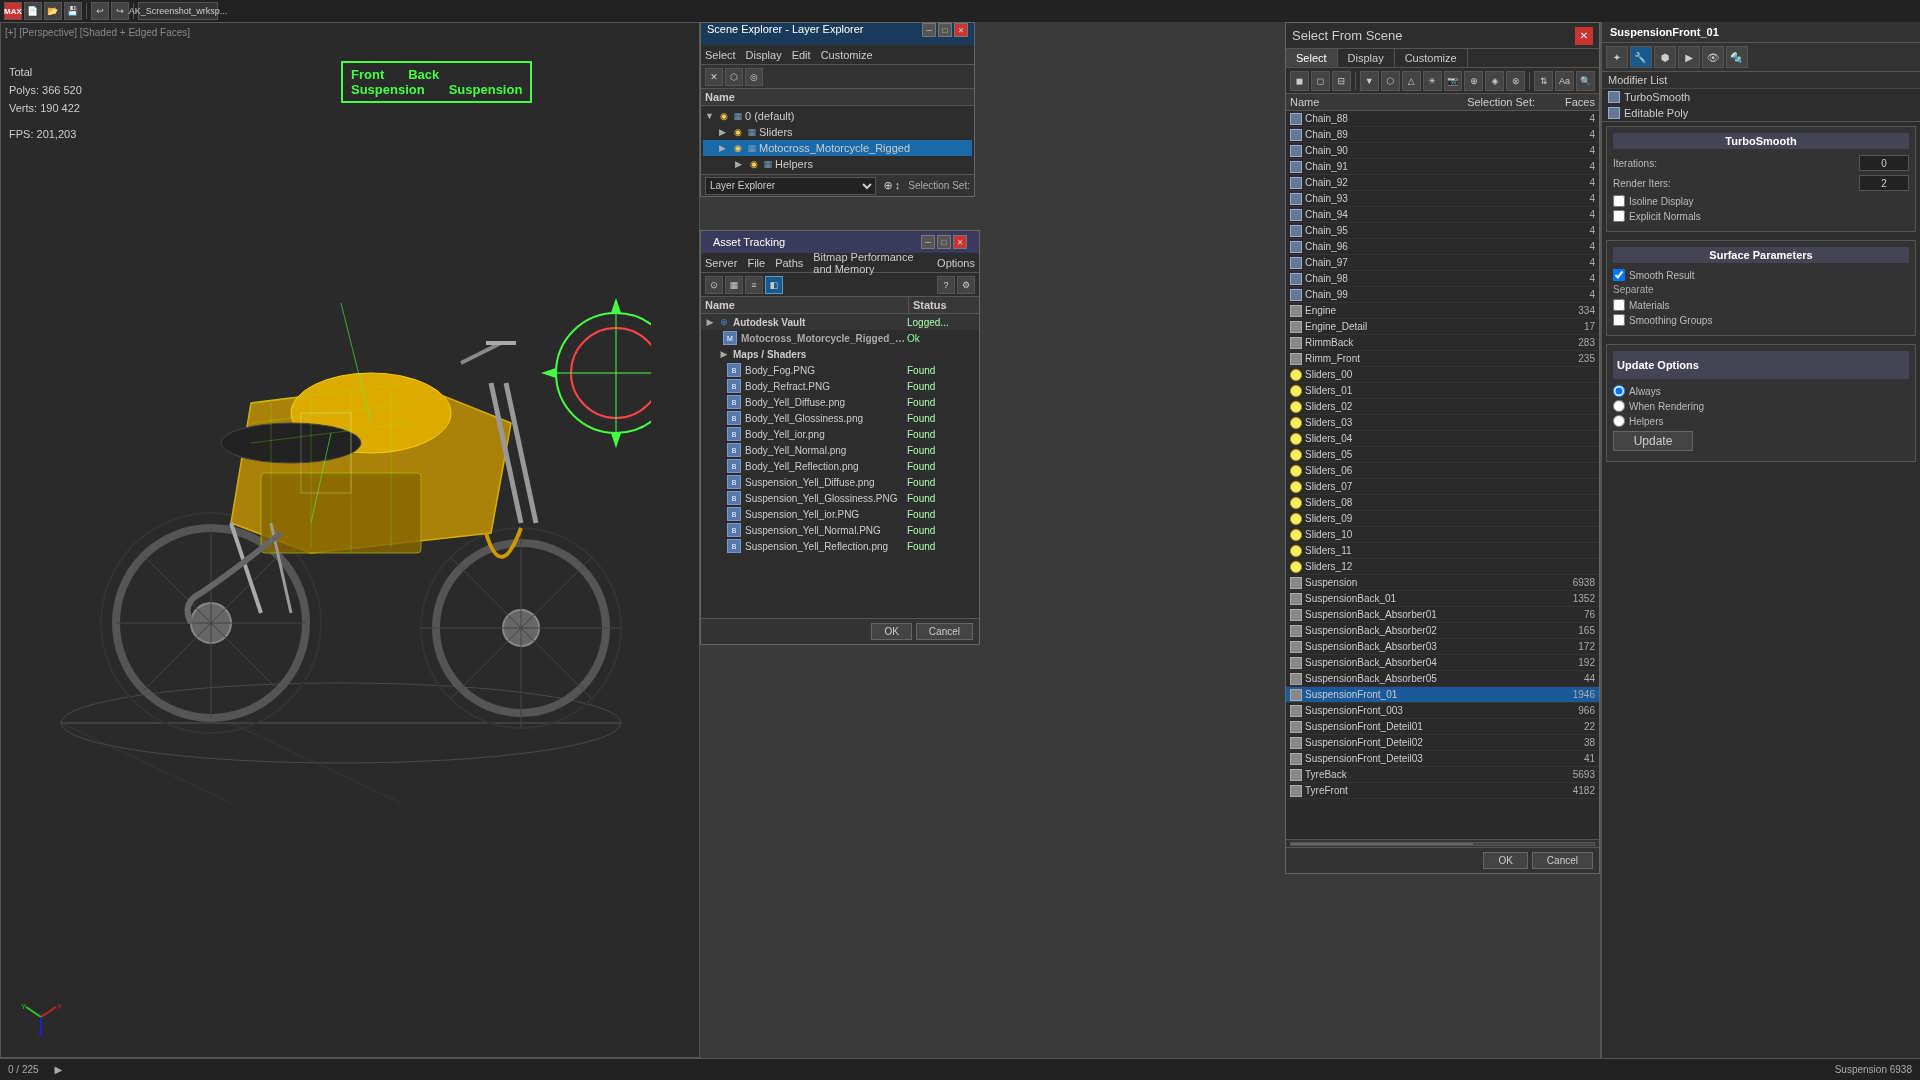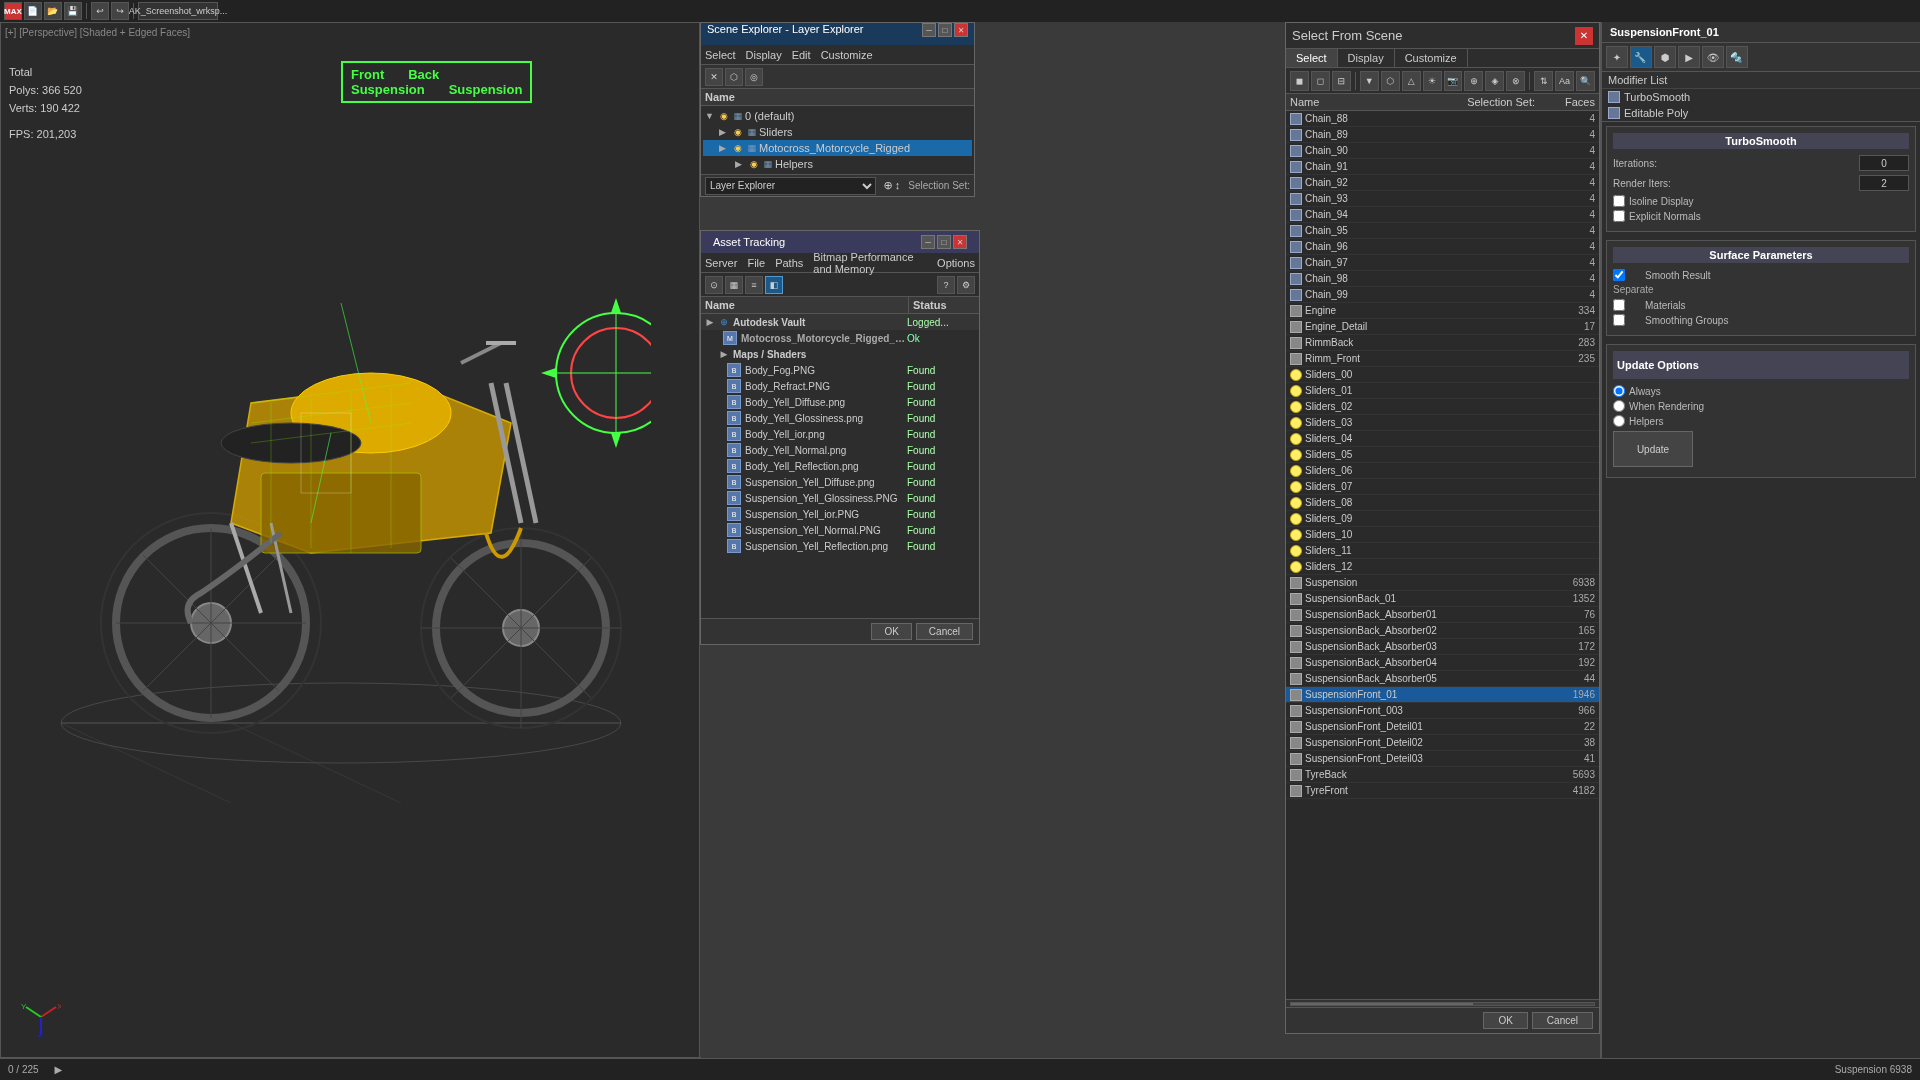--- a/index.html
+++ b/index.html
@@ -67,21 +67,21 @@
     .asset-group { background: #353535; }
     .asset-group .asset-name { font-weight: bold; }
     .asset-subgroup { padding-left: 12px; }
     .asset-subgroup .asset-name { font-weight: bold; color: #aaa; }
     .asset-file { padding-left: 24px; }
 
     #asset-tracking-footer { height: 26px; display: flex; align-items: center; justify-content: flex-end; padding: 0 6px; gap: 4px; border-top: 1px solid #555; background: #333; }
     #asset-tracking-footer button { padding: 2px 12px; background: #444; border: 1px solid #666; color: #ccc; font-size: 10px; cursor: pointer; }
 
     
-    #select-scene { position: absolute; top: 22px; right: 320px; width: 315px; height: 1012px; background: #2d2d2d; border: 1px solid #666; z-index: 9; display: flex; flex-direction: column; }
+    #select-scene { position: absolute; top: 22px; right: 320px; width: 315px; height: 852px; background: #2d2d2d; border: 1px solid #666; z-index: 9; display: flex; flex-direction: column; }
     #select-scene-titlebar { background: #2d2d2d; height: 26px; display: flex; align-items: center; padding: 0 6px; font-size: 13px; color: #ccc; border-bottom: 1px solid #555; justify-content: space-between; }
     #select-scene-titlebar .close-btn { width: 18px; height: 18px; background: #cc3333; display: flex; align-items: center; justify-content: center; font-size: 10px; cursor: pointer; color: #fff; border: none; }
 
     #select-scene-tabs { display: flex; border-bottom: 1px solid #555; }
     #select-scene-tabs .tab { padding: 3px 10px; font-size: 11px; color: #ccc; cursor: pointer; border-right: 1px solid #555; }
     #select-scene-tabs .tab.active { background: #444; color: #fff; }
 
     #select-scene-toolbar { height: 26px; display: flex; align-items: center; padding: 0 4px; border-bottom: 1px solid #555; gap: 2px; }
     #select-scene-toolbar .tb-btn { width: 20px; height: 20px; background: #444; border: 1px solid #555; display: flex; align-items: center; justify-content: center; font-size: 9px; color: #ccc; cursor: pointer; }
     #select-scene-header { display: flex; align-items: center; padding: 2px 4px; border-bottom: 1px solid #555; background: #383838; justify-content: space-between; }
@@ -119,30 +119,30 @@
     #turbosmooth-params .param-row { display: flex; align-items: center; margin-bottom: 4px; gap: 4px; }
     #turbosmooth-params .param-label { font-size: 10px; color: #bbb; flex: 1; }
     #turbosmooth-params .param-value { width: 50px; height: 16px; background: #222; border: 1px solid #555; color: #ccc; font-size: 10px; padding: 0 3px; text-align: center; }
     #turbosmooth-params .checkbox-row { display: flex; align-items: center; gap: 4px; margin-bottom: 3px; }
     #turbosmooth-params input[type="checkbox"] { width: 12px; height: 12px; }
     #turbosmooth-params .cb-label { font-size: 10px; color: #bbb; }
 
     #surface-params { padding: 6px; border: 1px solid #555; margin: 4px; background: #333; }
     #surface-params .section-title { font-size: 11px; color: #fff; font-weight: bold; margin-bottom: 6px; background: #445; padding: 2px 4px; text-align: center; }
     #surface-params .sub-section { font-size: 10px; color: #aaa; margin-bottom: 4px; }
-    #surface-params .checkbox-row { display: flex; align-items: center; gap: 20px; margin-bottom: 3px; }
+    #surface-params .checkbox-row { display: flex; align-items: center; gap: 4px; margin-bottom: 3px; }
     #surface-params input[type="checkbox"] { width: 12px; height: 12px; }
     #surface-params .cb-label { font-size: 10px; color: #bbb; }
 
     #update-params { padding: 6px; border: 1px solid #555; margin: 4px; background: #333; }
     #update-params .section-title { font-size: 11px; color: #fff; font-weight: bold; margin-bottom: 6px; background: #445; padding: 8px 4px; text-align: left; }
     #update-params .radio-row { display: flex; align-items: center; gap: 4px; margin-bottom: 3px; }
     #update-params input[type="radio"] { width: 12px; height: 12px; }
     #update-params .rb-label { font-size: 10px; color: #bbb; }
-    #update-params .update-btn { width: 80px; height: 36px; background: #444; border: 1px solid #666; color: #ccc; font-size: 10px; cursor: pointer; display: block; margin: 4px 0; }
+    #update-params .update-btn { width: 80px; height: 20px; background: #444; border: 1px solid #666; color: #ccc; font-size: 12px; cursor: pointer; display: block; margin: 4px 0; }
 
     
     #statusbar { position: absolute; bottom: 0; left: 0; width: 1920px; height: 22px; background: #222; border-top: 1px solid #555; display: flex; align-items: center; padding: 0 8px; font-size: 10px; color: #aaa; gap: 16px; }
 
     
     .vp-overlay { position: absolute; color: #888; font-size: 10px; }
 
     
     #moto-svg { position: absolute; top: 80px; left: 30px; width: 620px; height: 700px; }
 

